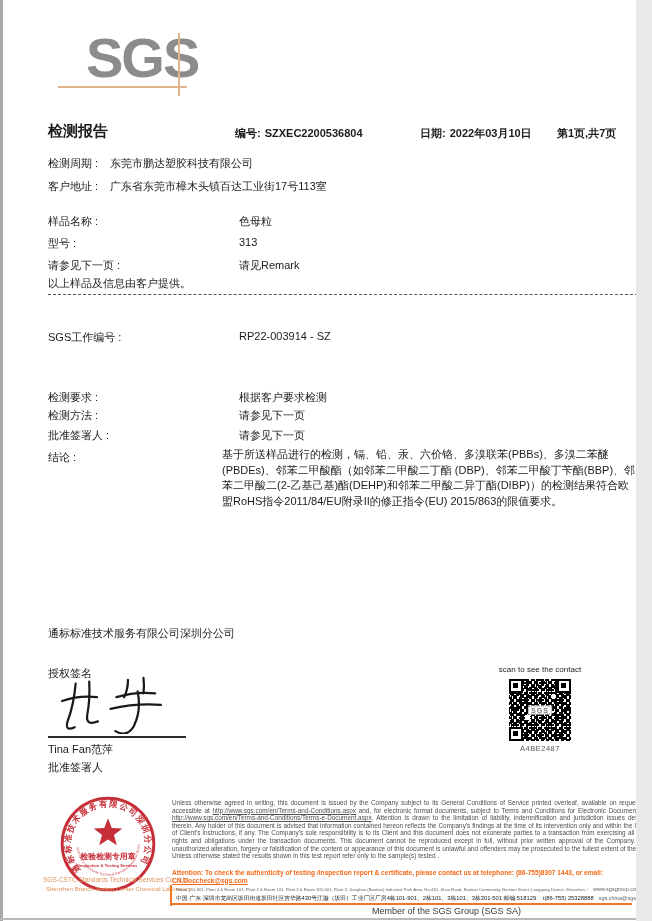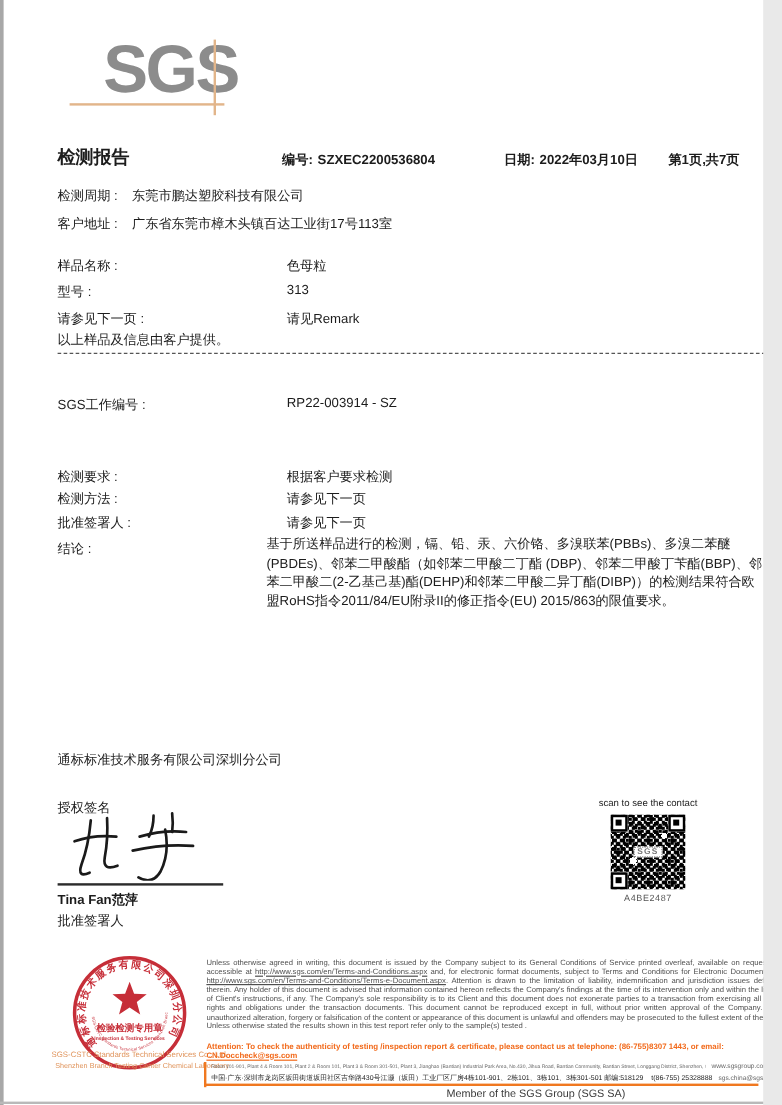--- a/index.html
+++ b/index.html
@@ -29,21 +29,21 @@
   .dashes{position:absolute;left:48px;top:294px;width:600px;border-top:1.5px dashed #555;}
 
   .conclusion{position:absolute;left:222px;top:447px;width:416px;font-size:11px;line-height:15.6px;
               text-align:left;}
 
   
   .sig-co{position:absolute;left:48px;top:626px;font-size:11px;}
   .sig-auth{position:absolute;left:48px;top:654px;font-size:11px;margin-top:12px;}
   .sig-svg{position:absolute;left:52px;top:672px;}
   .sig-line{position:absolute;left:48px;top:736px;width:138px;height:2px;background:#2b2b2b;}
-  .sig-name{position:absolute;left:48px;top:742px;font-size:11px;font-weight:700;}
+  .sig-name{position:absolute;left:48px;top:742px;font-size:11px;font-weight:400;}
   .sig-title{position:absolute;left:48px;top:760px;font-size:11px;}
 
   
   .qr-caption{position:absolute;left:488px;top:665px;width:104px;text-align:center;font-size:8px;color:#222;}
   .qr-wrap{position:absolute;left:506px;top:676px;width:68px;height:68px;background:#fff;padding:3px;
            box-sizing:border-box;}
   .qr-pattern{position:relative;width:62px;height:62px;
     background:
       radial-gradient(circle at 30% 62%, #fff 0 3px, transparent 3px),
       radial-gradient(circle at 72% 28%, #fff 0 2.5px, transparent 2.5px),

